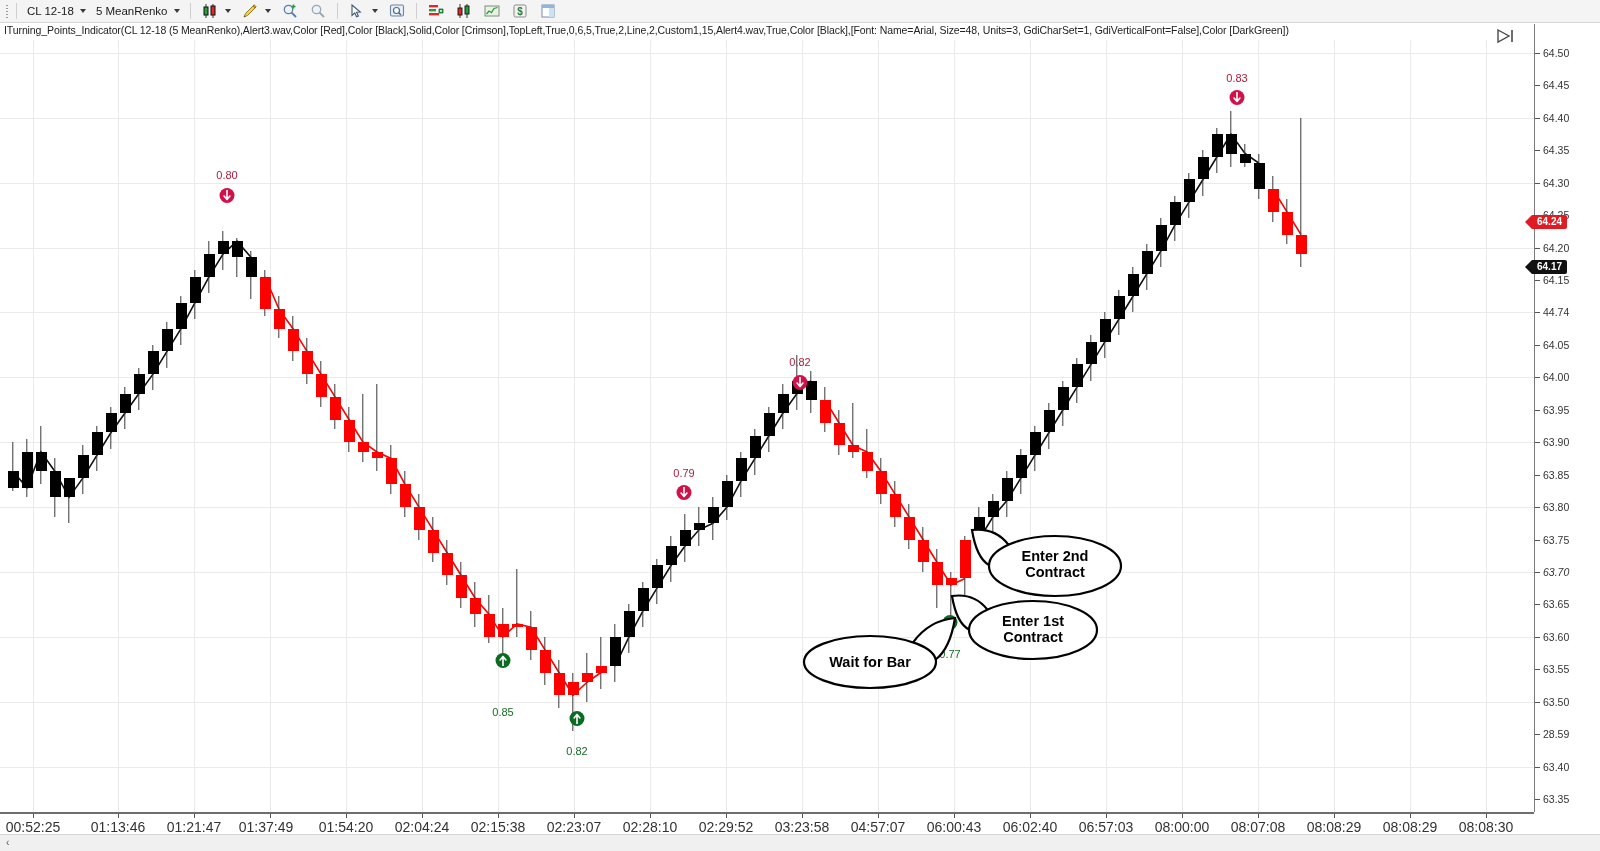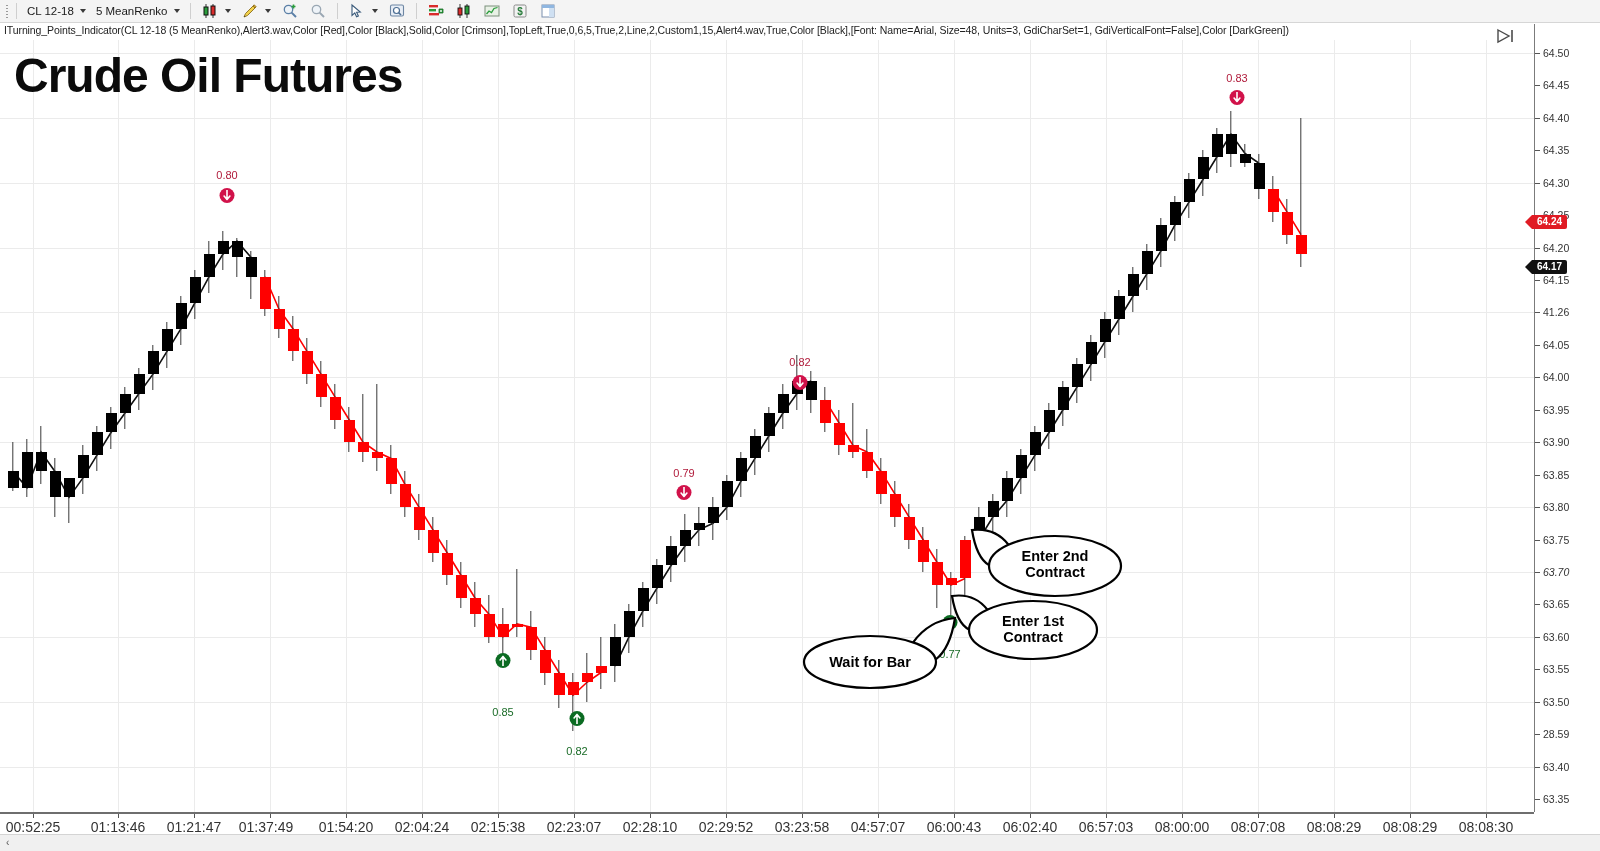--- a/index.html
+++ b/index.html
@@ -741,21 +741,20 @@
         <div class="callout" style="left: 949px; top: 456px; width: 212px; height: 140px;">
           <svg width="212" height="140" viewBox="0 0 212 140">
             <path d="M40.02822362696007 69.1227482120245 Q27.43355534277549 61.77651281722862 23 34 Q45.92533190188598 31.39314491891146 59.510867445169986 48.70533107930452 Z" fill="#ffffff" stroke="#000" stroke-width="2.2"></path>
             <ellipse cx="106" cy="70" rx="66" ry="30" fill="#ffffff" stroke="#000" stroke-width="2.2"></ellipse>
           </svg>
           <div class="callout-text" style="left: 40px; top: 52px; width: 132px;">Enter 2nd
 Contract</div>
         </div>
       </div>
   </div>
-  <div id="chart-title">Crude Oil Futures</div>
 
 </div>
 
 <div id="y-axis">
     <div class="y-tick" style="top: 28.9748px;"></div>
     <div class="y-label" style="top: 28.9748px;">64.50</div>
     <div class="y-tick" style="top: 61.4118px;"></div>
     <div class="y-label" style="top: 61.4118px;">64.45</div>
     <div class="y-tick" style="top: 93.8487px;"></div>
     <div class="y-label" style="top: 93.8487px;">64.40</div>
@@ -763,21 +762,21 @@
     <div class="y-label" style="top: 126.286px;">64.35</div>
     <div class="y-tick" style="top: 158.723px;"></div>
     <div class="y-label" style="top: 158.723px;">64.30</div>
     <div class="y-tick" style="top: 191.16px;"></div>
     <div class="y-label" style="top: 191.16px;">64.25</div>
     <div class="y-tick" style="top: 223.597px;"></div>
     <div class="y-label" style="top: 223.597px;">64.20</div>
     <div class="y-tick" style="top: 256.034px;"></div>
     <div class="y-label" style="top: 256.034px;">64.15</div>
     <div class="y-tick" style="top: 288.471px;"></div>
-    <div class="y-label" style="top: 288.471px;">41.26</div>
+    <div class="y-label" style="top: 288.471px;">44.74</div>
     <div class="y-tick" style="top: 320.908px;"></div>
     <div class="y-label" style="top: 320.908px;">64.05</div>
     <div class="y-tick" style="top: 353.345px;"></div>
     <div class="y-label" style="top: 353.345px;">64.00</div>
     <div class="y-tick" style="top: 385.782px;"></div>
     <div class="y-label" style="top: 385.782px;">63.95</div>
     <div class="y-tick" style="top: 418.218px;"></div>
     <div class="y-label" style="top: 418.218px;">63.90</div>
     <div class="y-tick" style="top: 450.655px;"></div>
     <div class="y-label" style="top: 450.655px;">63.85</div>

